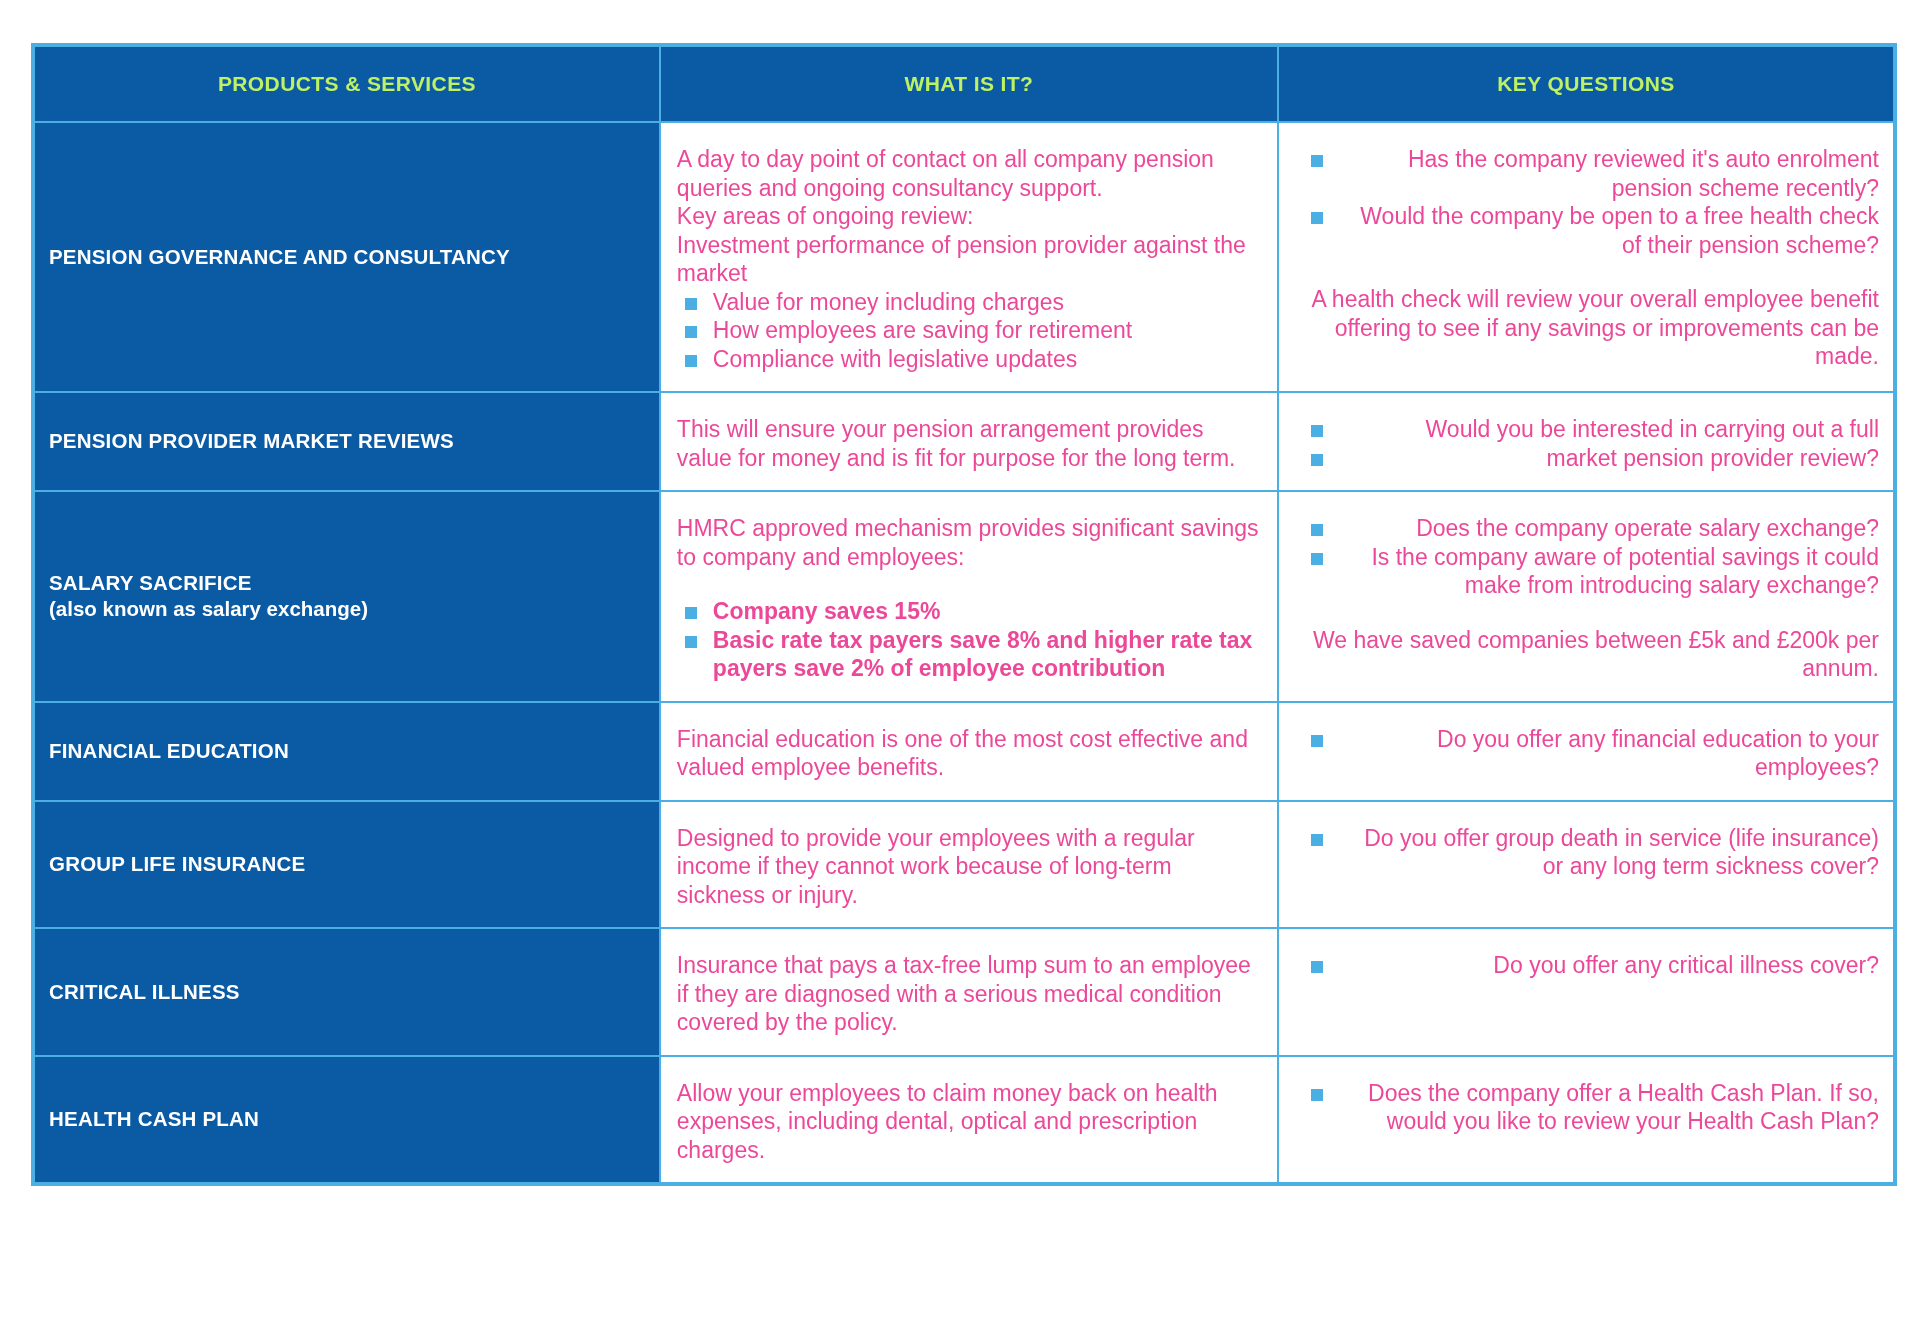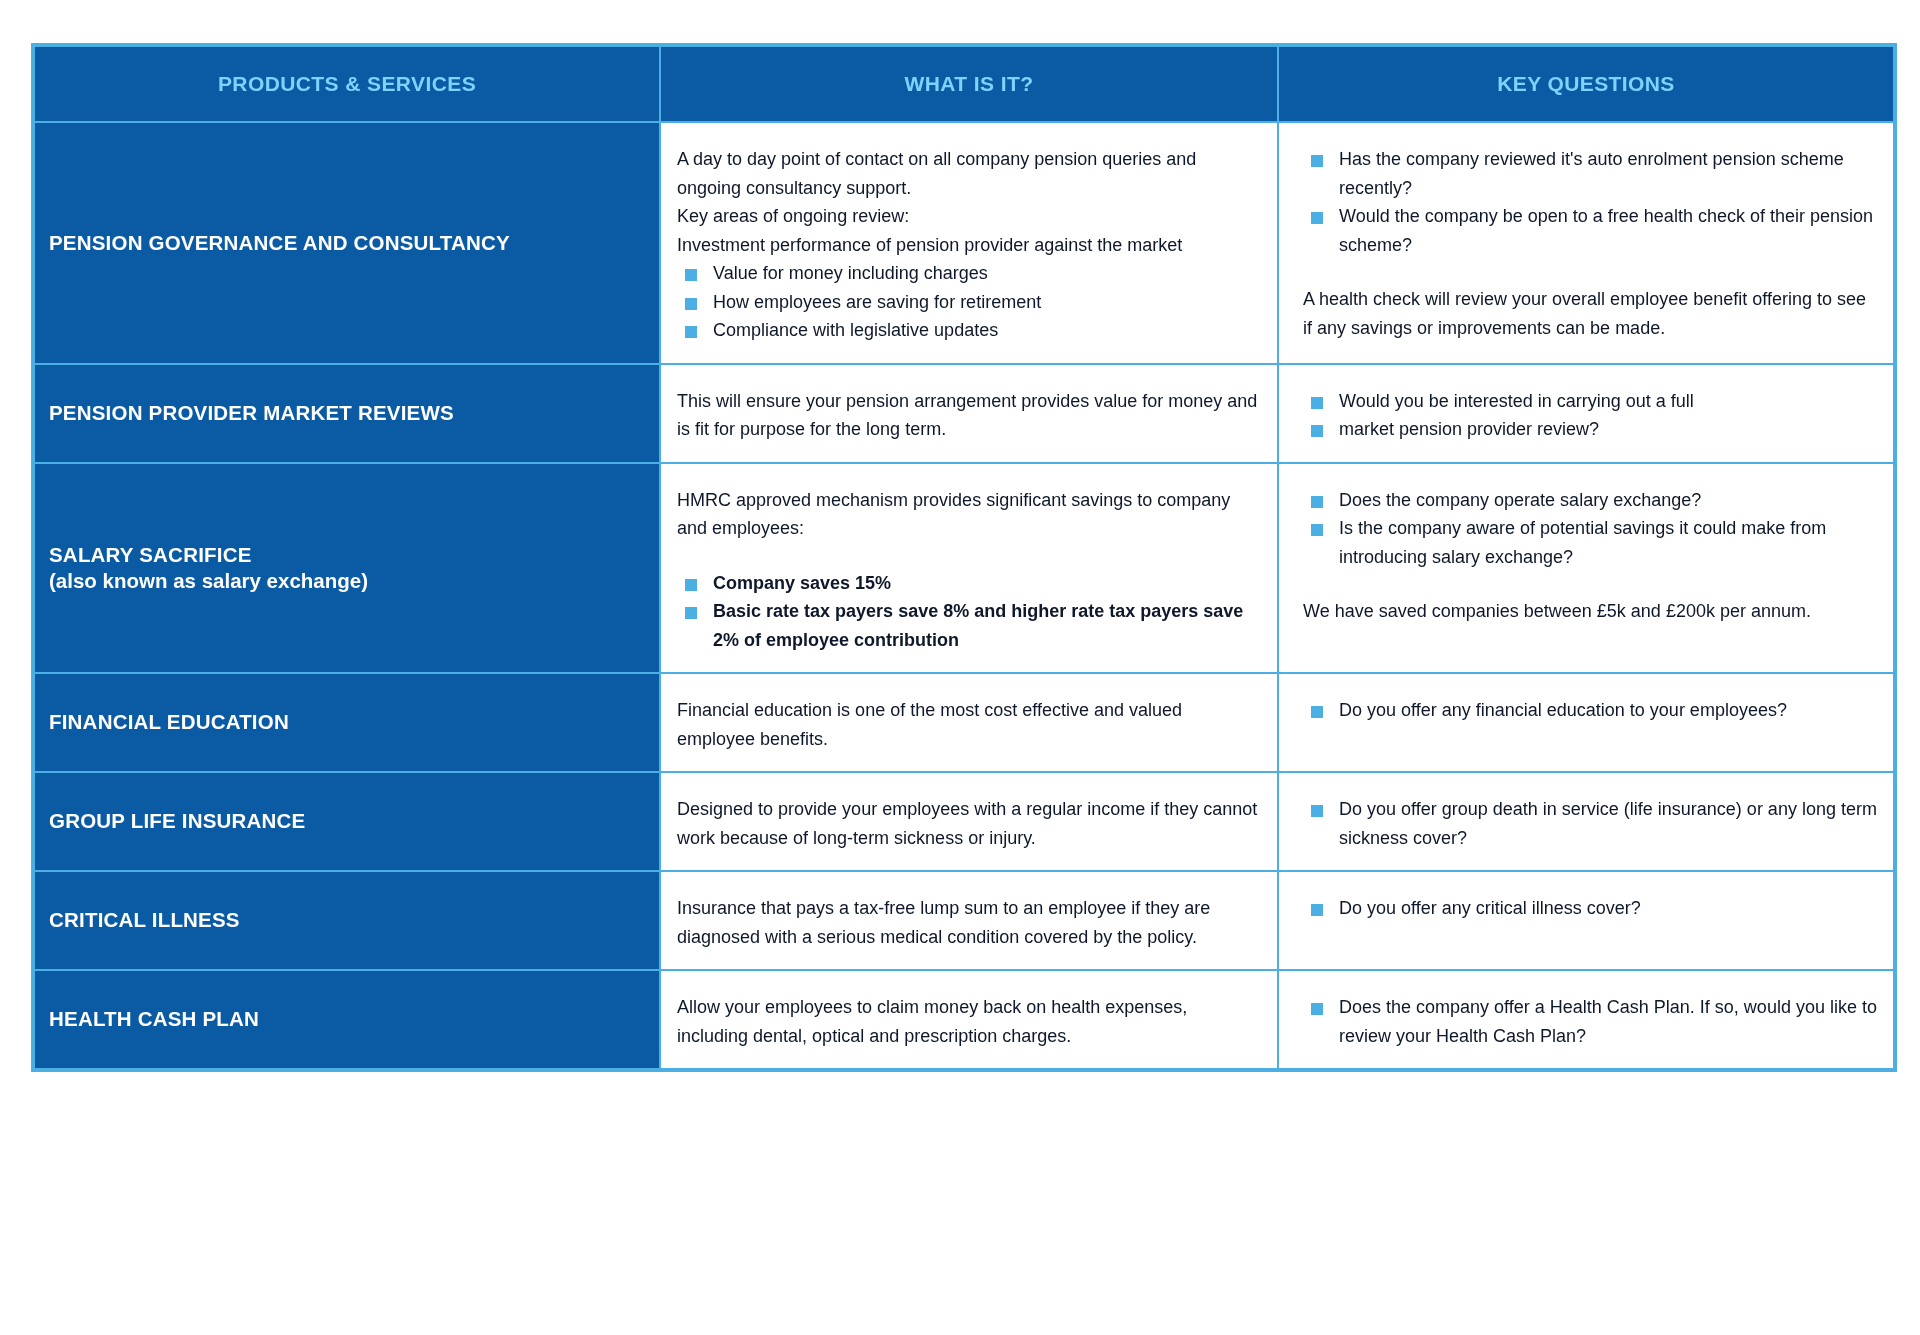--- a/index.html
+++ b/index.html
@@ -25,21 +25,21 @@
   }
   table.matrix {
     border-collapse:separate;
     border-spacing:2px;
     width:100%;
     background:#4CAFE4;
   }
   
   thead th {
     background:#0B5BA4;
-    color:#7dd3fc;
+    color:#bef264;
     font-size:21px;
     font-weight:bold;
     letter-spacing:0.4px;
     text-align:center;
     vertical-align:middle;
     height:74px;
     padding:4px 8px;
   }
   th.col-a { width:628px; }
   th.col-b { width:620px; }
@@ -63,27 +63,27 @@
   .prod-sub {
     font-size:20.5px;
     font-weight:bold;
     line-height:1.28;
     display:block;
   }
 
   
   td.body {
     background:#ffffff;
-    color:#0f172a;
+    color:#ec4899;
     vertical-align:top;
     padding:22px 14px 18px 16px;
-    font-size:18px;
+    font-size:23px;
     line-height:28.5px;
   }
-  td.body.questions { padding-left:24px; }
+  td.body.questions { padding-left:24px;text-align:right; }
 
   p.para { margin:0; }
   p.para + p.para { margin-top:0; }
   p.gap { margin-top:26px; }
 
   ul.bul {
     list-style:none;
     margin:0;
     padding:0;
   }

